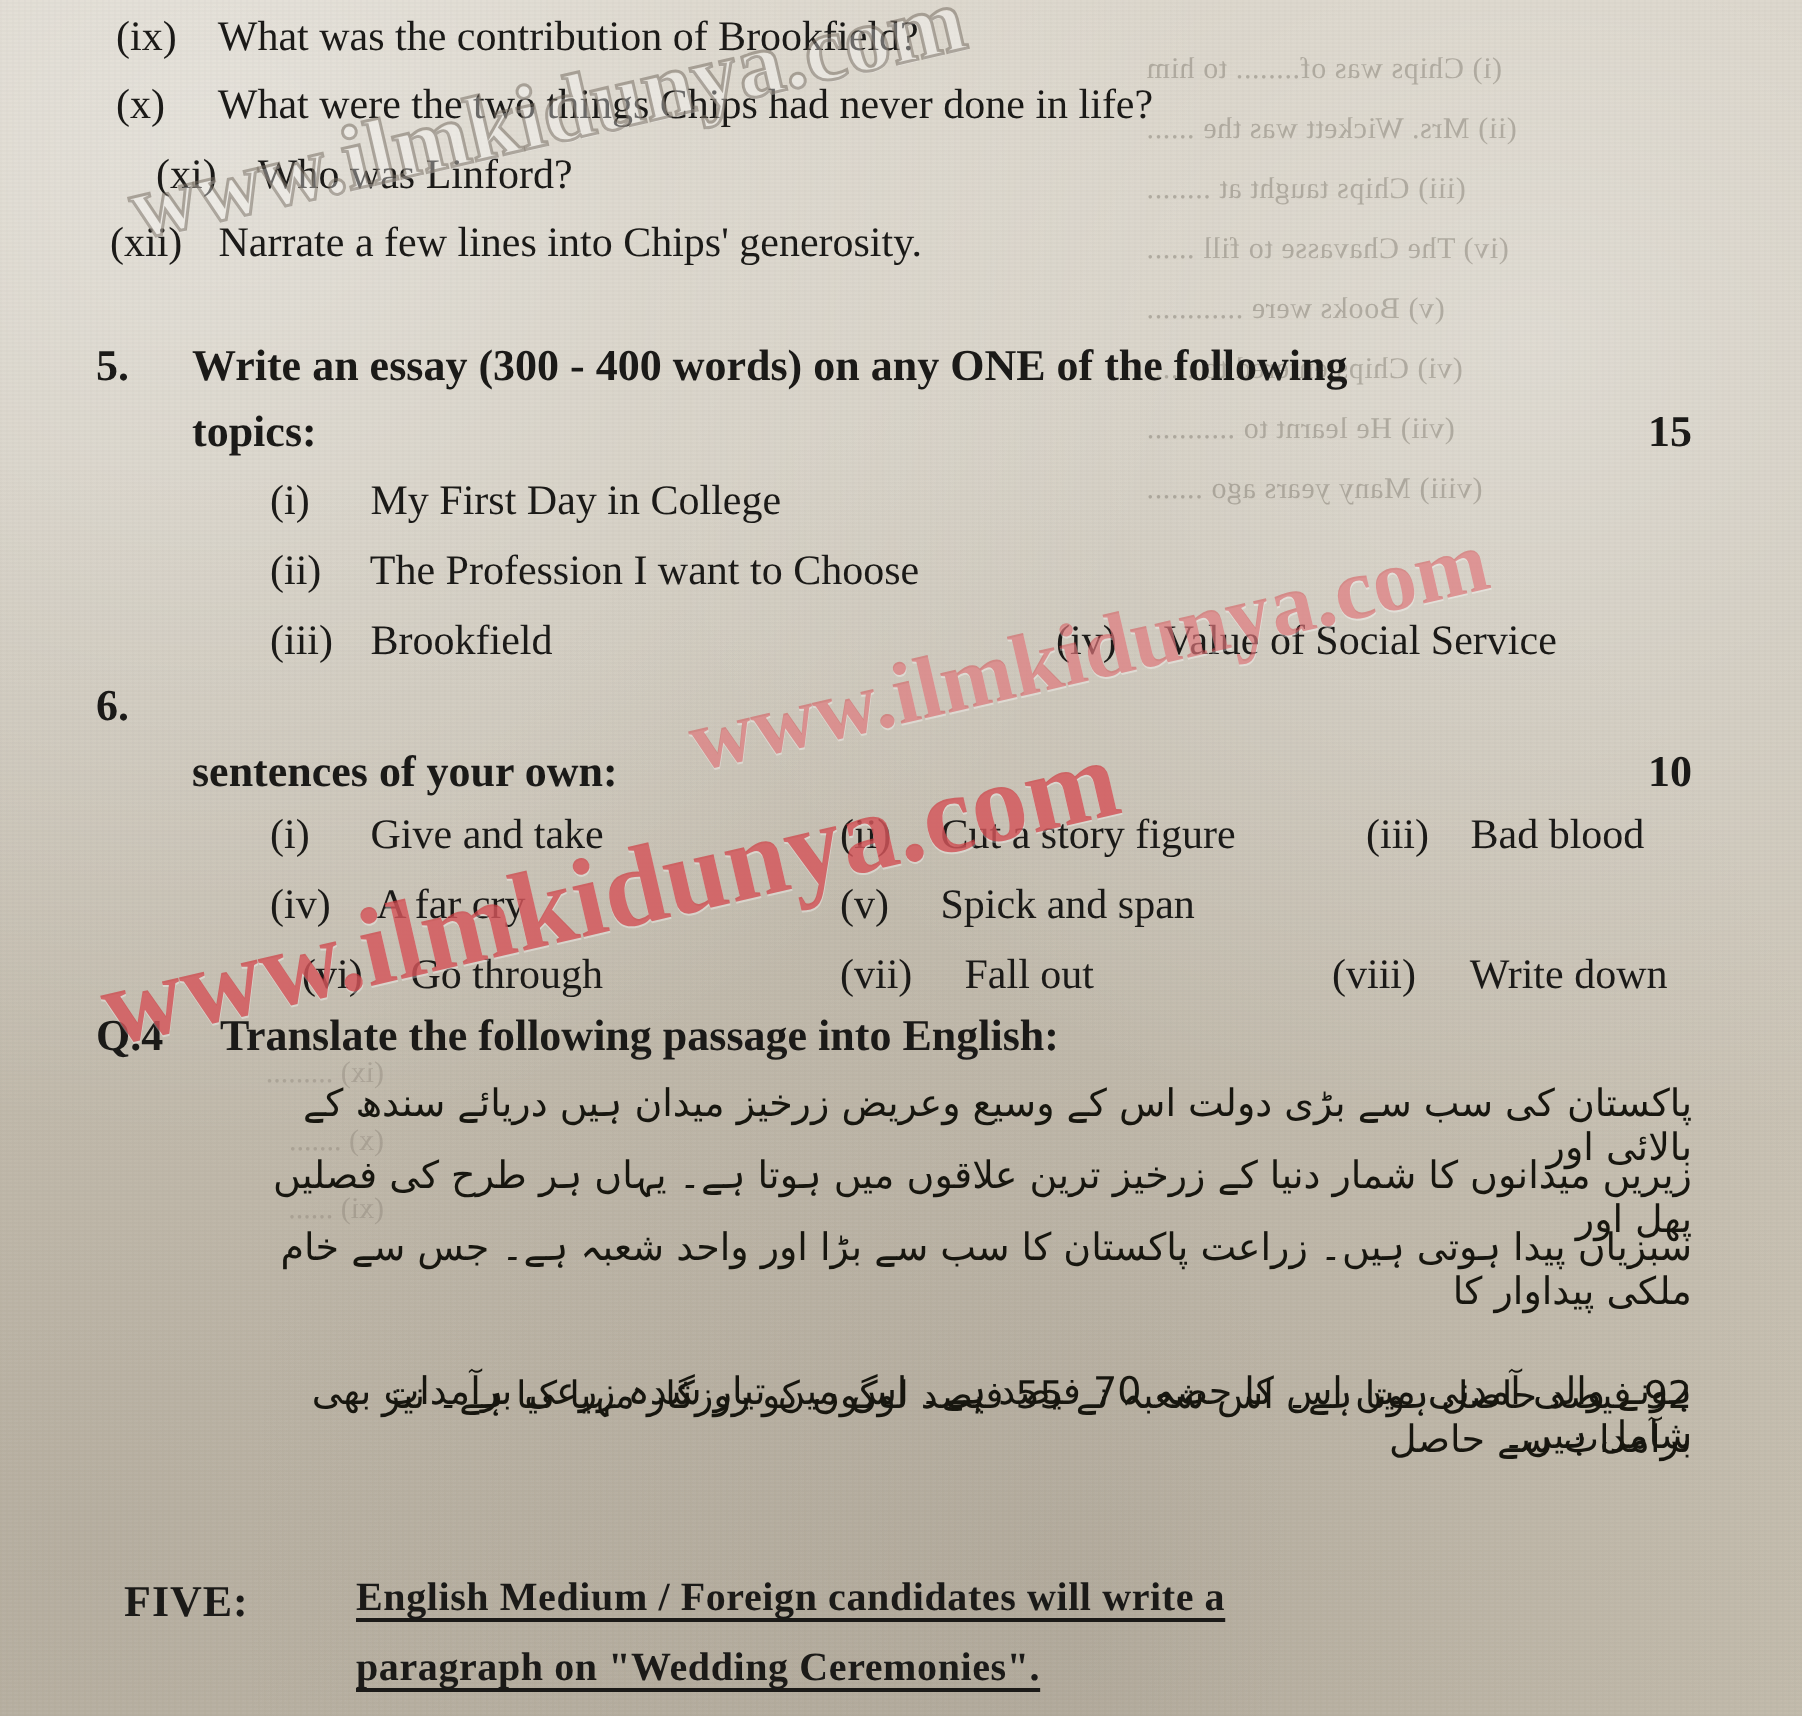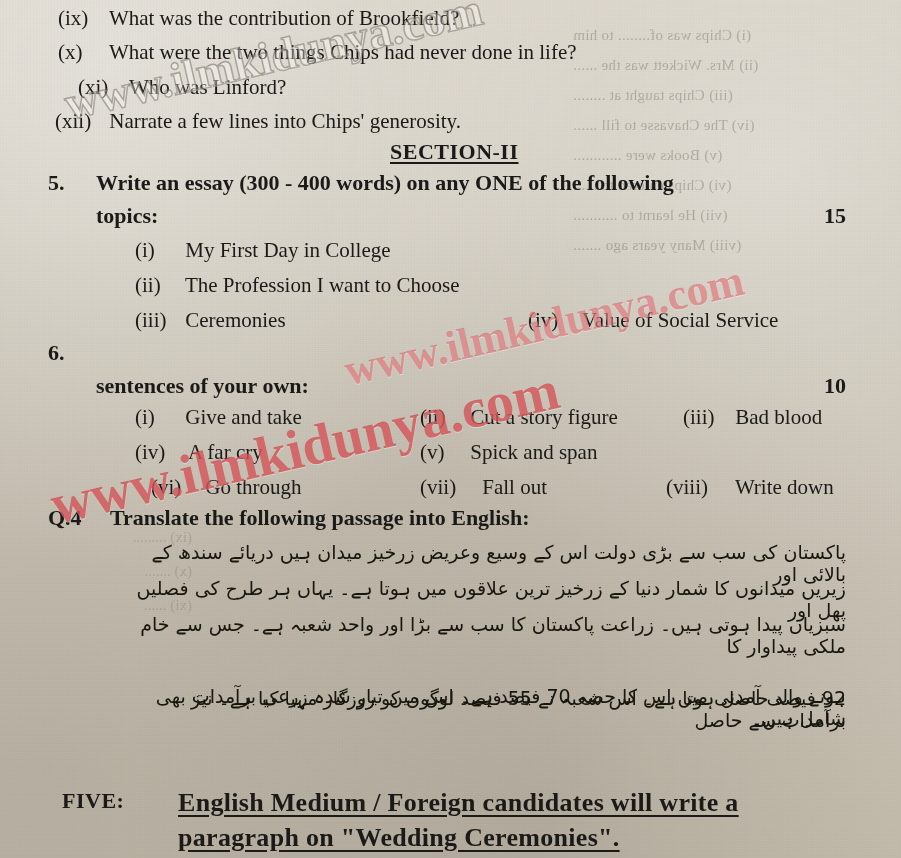--- a/index.html
+++ b/index.html
@@ -120,21 +120,21 @@
     color: #17160f;
   }
 
   .note-label {
     font-weight: bold;
     font-size: 22px;
     letter-spacing: .5px;
   }
   .note-text {
     font-weight: bold;
-    font-size: 26px;
+    font-size: 20px;
     text-decoration: underline;
     text-underline-offset: 4px;
     letter-spacing: .3px;
   }
 
   
   .wm {
     position: absolute;
     font-family: "Liberation Serif", serif;
     font-weight: bold;
@@ -202,21 +202,20 @@
     </div>
     <div class="line q-list-item" style="left:58px; top:77px;">
       <span class="rn" style="width:46px;margin-left:20px;">(xi)</span>
       <span>Who was Linford?</span>
     </div>
     <div class="line q-list-item" style="left:55px; top:111px;">
       <span class="rn" style="width:49px;">(xii)</span>
       <span>Narrate a few lines into Chips' generosity.</span>
     </div>
 
-    <div class="line section-head" style="left:390px; top:139px;">SECTION-II</div>
 
     <div class="line qnum" style="left:48px; top:170px;">5.</div>
     <div class="line bold-stem" style="left:96px; top:170px;">
       
       <span>Write an essay (300 - 400 words) on any ONE of the following</span>
     </div>
     <div class="line bold-stem" style="left:96px; top:203px;">
       <span>topics:</span>
     </div>
     <div class="line marks" style="left:824px; top:203px;">15</div>
@@ -224,21 +223,21 @@
     <div class="line opt" style="left:135px; top:238px;">
       <span class="rn" style="width:45px;">(i)</span>
       <span>My First Day in College</span>
     </div>
     <div class="line opt" style="left:135px; top:273px;">
       <span class="rn" style="width:45px;">(ii)</span>
       <span>The Profession I want to Choose</span>
     </div>
     <div class="line opt" style="left:135px; top:308px;">
       <span class="rn" style="width:45px;">(iii)</span>
-      <span>Ceremonies</span>
+      <span>Brookfield</span>
     </div>
     <div class="line opt" style="left:480px; top:308px;margin-left:48px;">
       <span class="rn" style="width:49px;">(iv)</span>
       <span>Value of Social Service</span>
     </div>
 
     <div class="line qnum" style="left:48px; top:340px;">6.</div>
     <div class="line bold-stem" style="left:96px; top:373px;">
       <span>sentences of your own:</span>
     </div>

